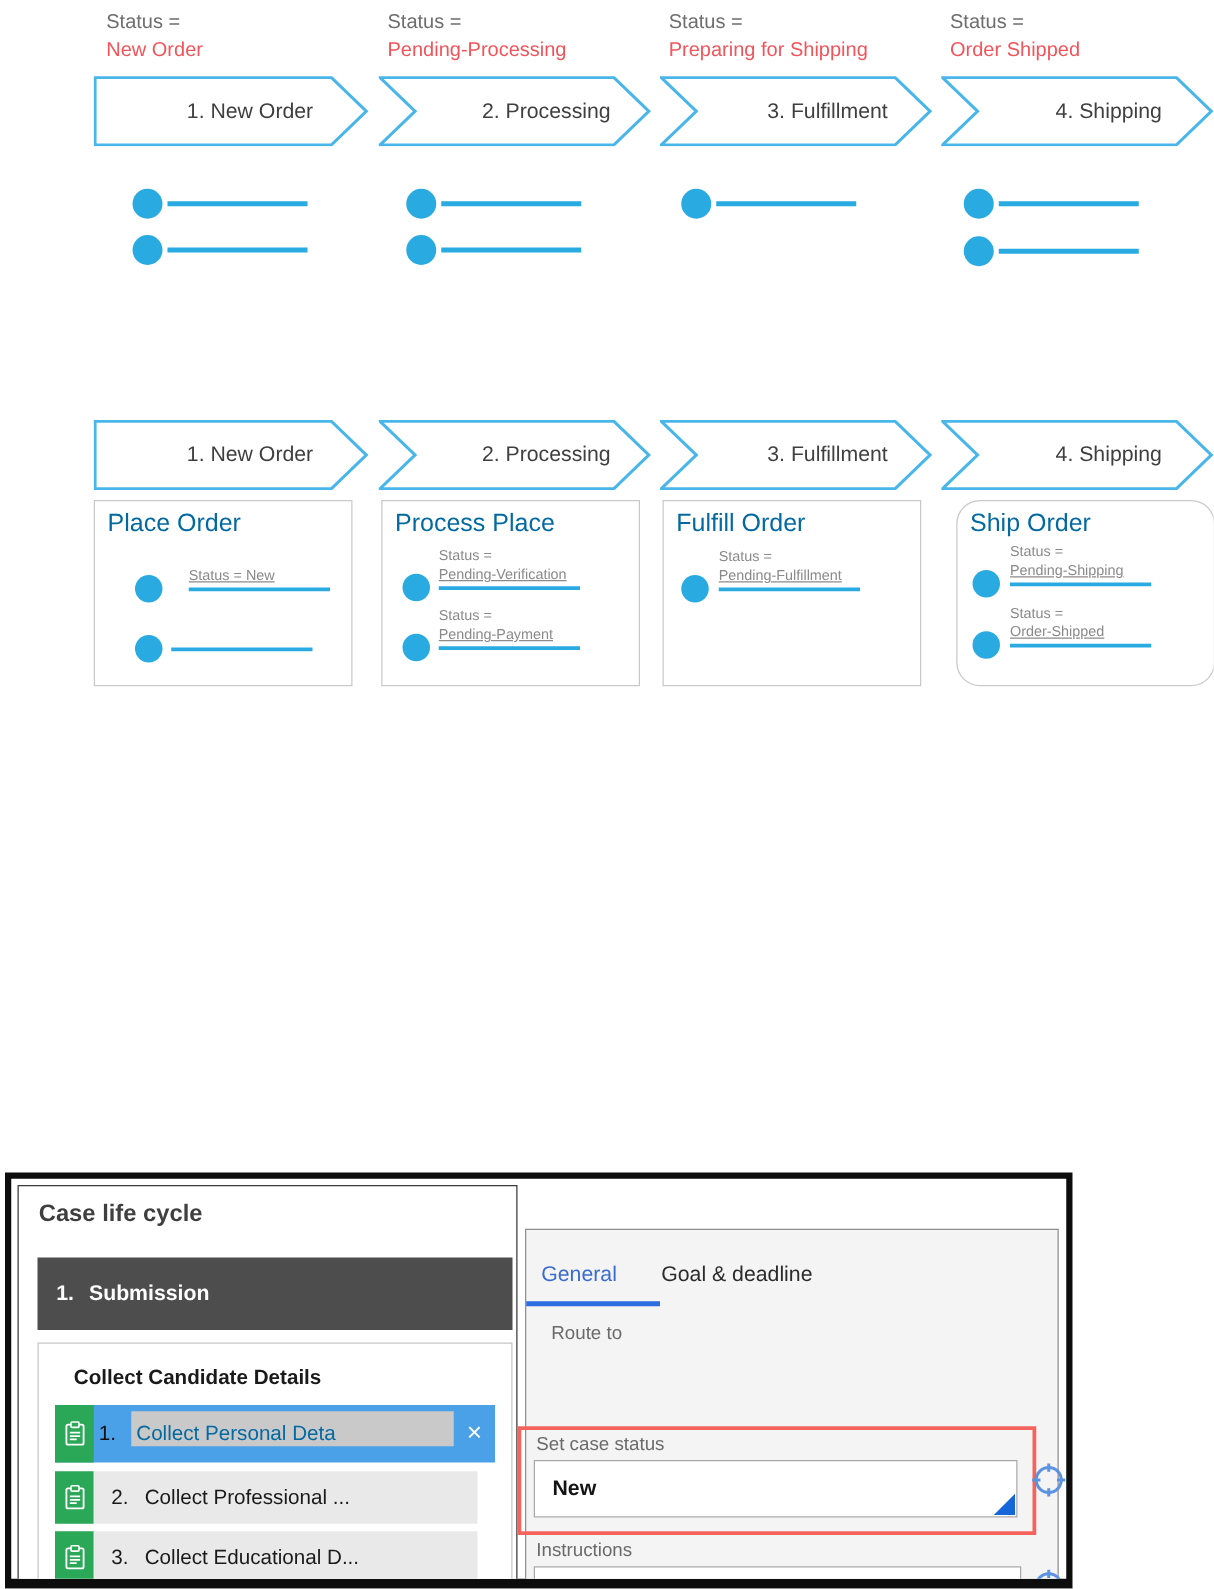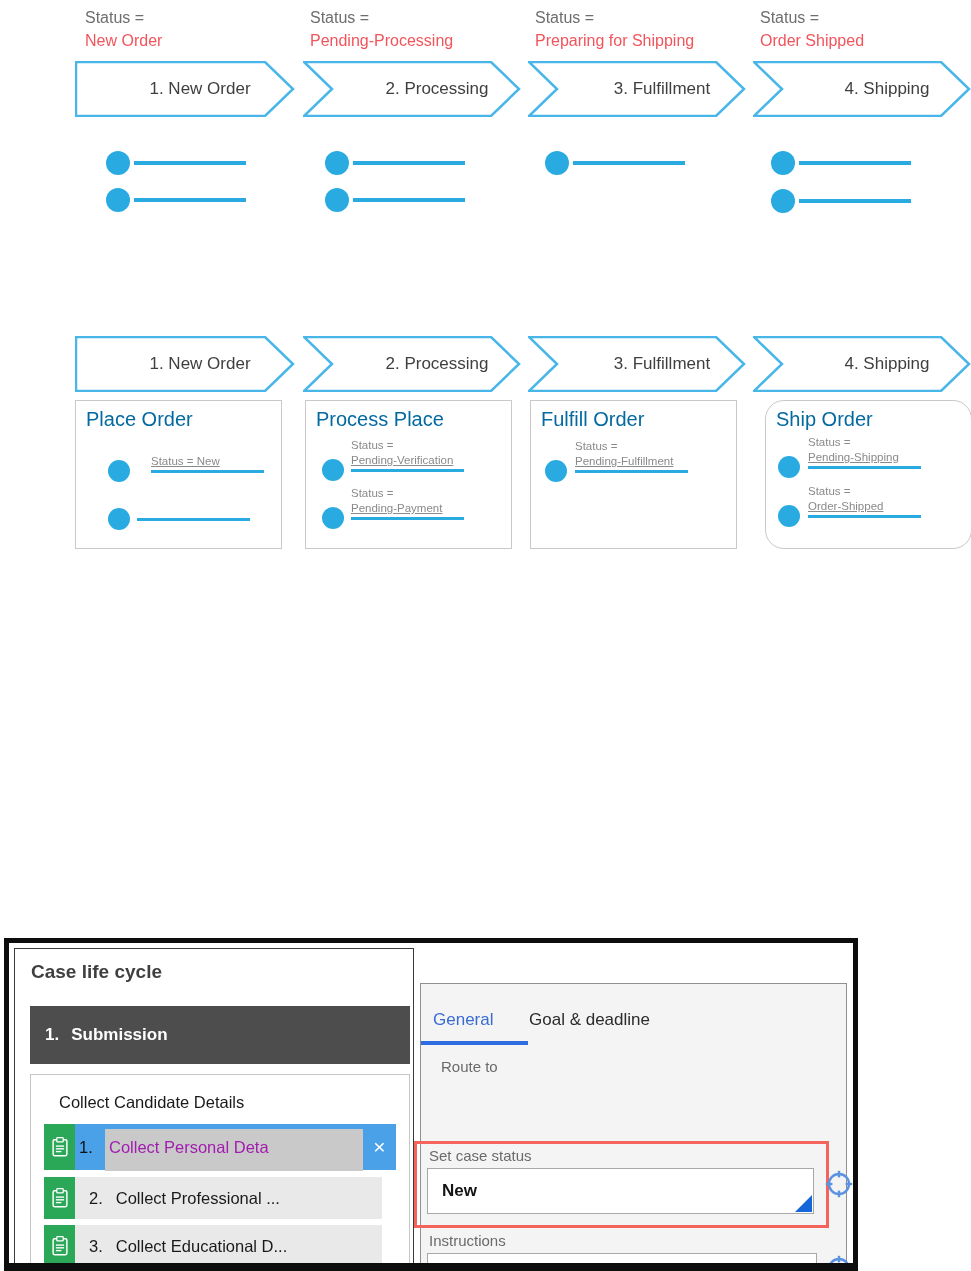--- a/index.html
+++ b/index.html
@@ -29,28 +29,28 @@
          border:5px solid #0d0d0d;border-bottom-width:8px;background:#fff;overflow:hidden;}
   #left-panel{position:absolute;left:5px;top:5px;width:400px;height:400px;box-sizing:border-box;
               border:1px solid #3a3a3a;background:#fff;}
   .lp-title{position:absolute;left:16px;top:12px;font-size:19px;font-weight:700;color:#3f3f3f;}
   .stage-bar{position:absolute;left:15px;top:57px;width:380px;height:58px;background:#4d4d4d;
              display:flex;align-items:center;padding-left:15px;box-sizing:border-box;cursor:pointer;}
   .stage-bar span{color:#fff;font-size:17px;font-weight:700;}
   .stage-bar .num{margin-right:12px;}
   .steps-box{position:absolute;left:15px;top:125px;width:380px;height:280px;box-sizing:border-box;
              border:1px solid #c6c6c6;background:#fff;}
-  .proc-title{position:absolute;left:28px;top:18px;font-size:16.5px;font-weight:400;color:#1a1a1a;}
+  .proc-title{position:absolute;left:28px;top:18px;font-size:16.5px;font-weight:700;color:#1a1a1a;}
   .srow{position:absolute;display:flex;align-items:stretch;}
   .srow .gicon{flex:0 0 31px;background:#2aa757;display:flex;align-items:center;justify-content:center;}
   .srow1{left:13px;top:49px;width:352px;height:46px;background:#4aa1e8;}
   .srow1 .num{flex:0 0 26px;padding-left:4px;box-sizing:content-box;display:flex;align-items:center;
               font-size:16.5px;color:#111;}
-  .srow1 .field{flex:0 0 258px;height:42px;margin-top:5px;background:#c9c9c9;font-size:16.5px;
-                color:#a21caf;line-height:36px;padding-left:4px;box-sizing:border-box;white-space:nowrap;overflow:hidden;}
+  .srow1 .field{flex:0 0 258px;height:28px;margin-top:5px;background:#c9c9c9;font-size:16.5px;
+                color:#0369a1;line-height:36px;padding-left:4px;box-sizing:border-box;white-space:nowrap;overflow:hidden;}
   .srow1 .close{flex:1;display:flex;align-items:center;justify-content:center;color:#fff;
                 font-size:21px;cursor:pointer;}
   .srow23{width:338px;height:42px;}
   .srow23 .body{flex:1;background:#e9e9e9;display:flex;align-items:center;padding-left:14px;
                 font-size:16.5px;color:#1a1a1a;}
   .srow23 .body .num{margin-right:13px;}
 
   #right-panel{position:absolute;left:411px;top:40px;width:427px;height:310px;box-sizing:border-box;
                border:1px solid #909090;background:#f4f4f4;}
   .tab{position:absolute;top:26px;font-size:17px;cursor:pointer;}

